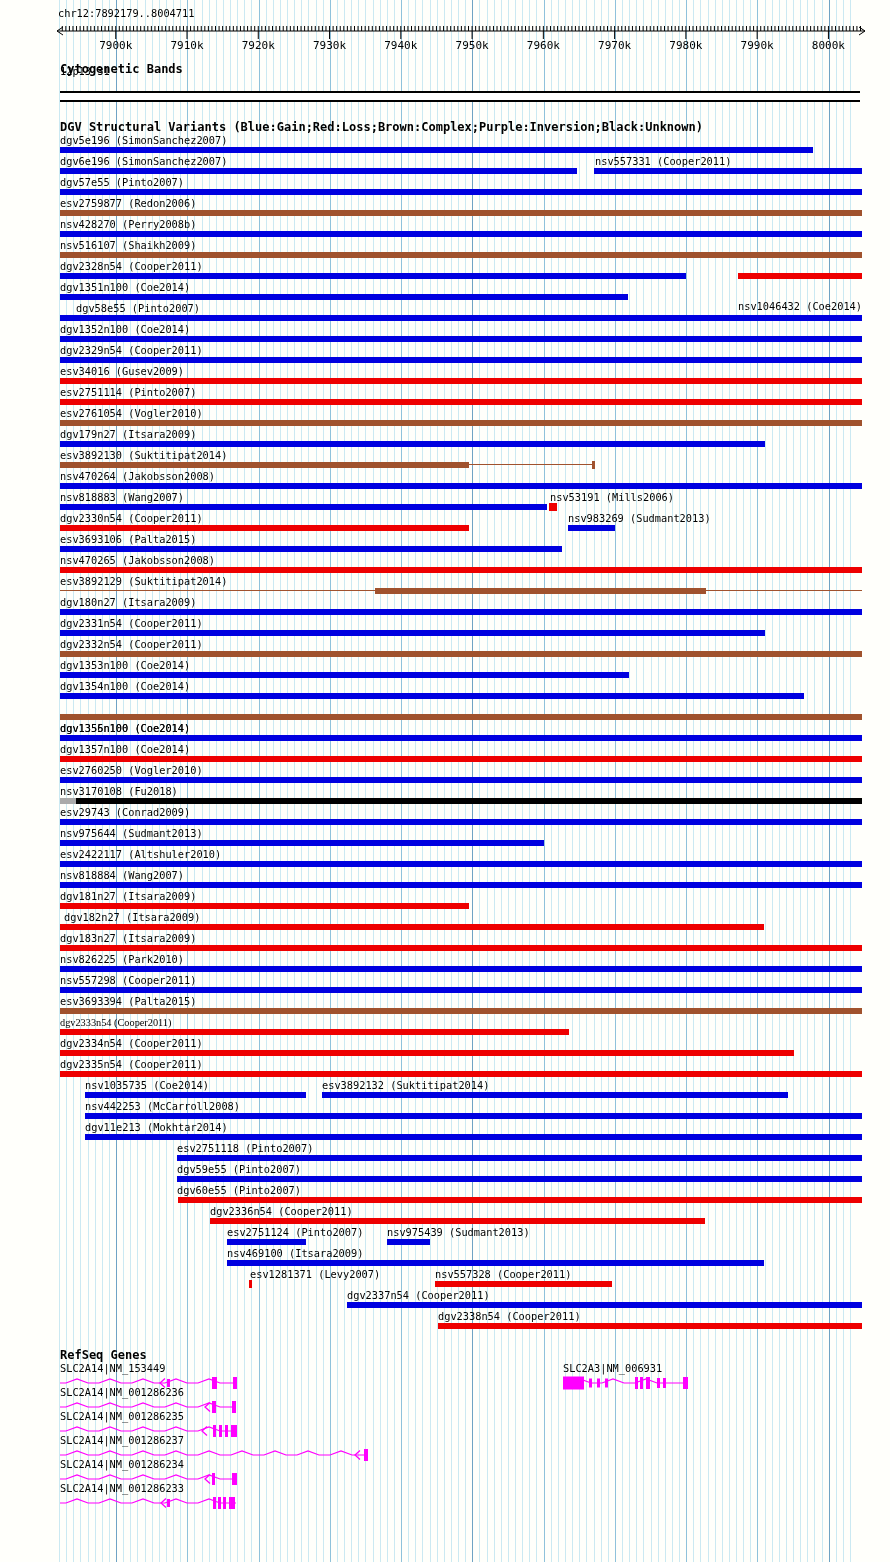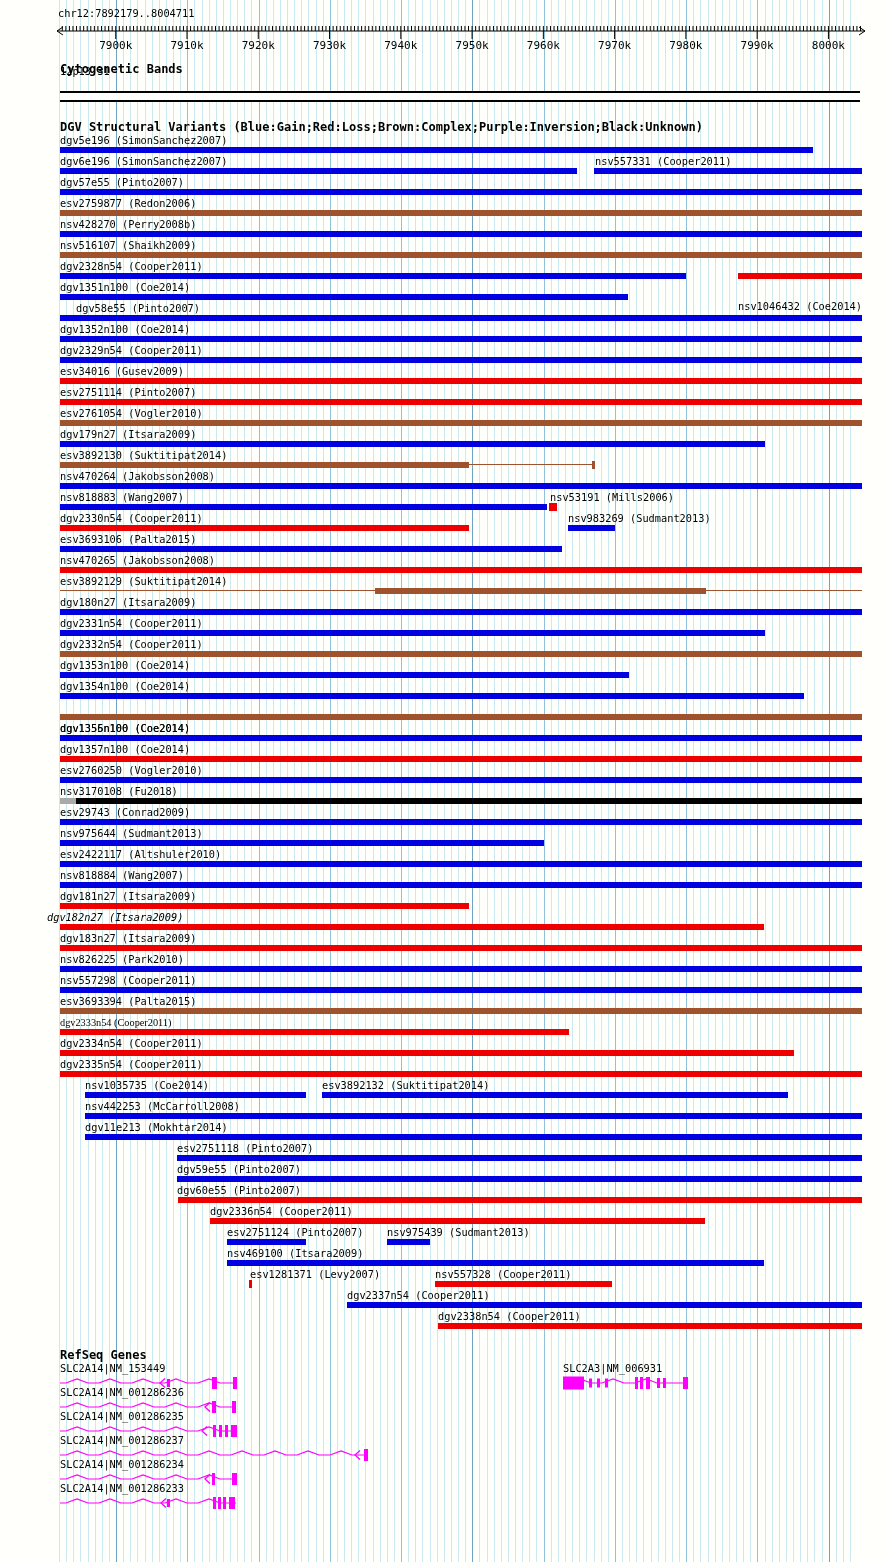--- a/index.html
+++ b/index.html
@@ -373,21 +373,21 @@
       <div class="lbl" style="left: 60px; top: 807px;">esv29743 (Conrad2009)</div>
       <div class="seg" style="left: 60px; width: 802px; background: rgb(0, 0, 224); top: 819px; height: 6px;"></div>
       <div class="lbl" style="left: 60px; top: 828px;">nsv975644 (Sudmant2013)</div>
       <div class="seg" style="left: 60px; width: 484px; background: rgb(0, 0, 224); top: 840px; height: 6px;"></div>
       <div class="lbl" style="left: 60px; top: 849px;">esv2422117 (Altshuler2010)</div>
       <div class="seg" style="left: 60px; width: 802px; background: rgb(0, 0, 224); top: 861px; height: 6px;"></div>
       <div class="lbl" style="left: 60px; top: 870px;">nsv818884 (Wang2007)</div>
       <div class="seg" style="left: 60px; width: 802px; background: rgb(0, 0, 224); top: 882px; height: 6px;"></div>
       <div class="lbl" style="left: 60px; top: 891px;">dgv181n27 (Itsara2009)</div>
       <div class="seg" style="left: 60px; width: 409px; background: rgb(238, 0, 0); top: 903px; height: 6px;"></div>
-      <div class="lbl" style="left: 47px; top: 912px; font-style: italic;">dgv182n27 (Itsara2009)</div>
+      <div class="lbl" style="left: 64px; top: 912px;">dgv182n27 (Itsara2009)</div>
       <div class="seg" style="left: 60px; width: 704px; background: rgb(238, 0, 0); top: 924px; height: 6px;"></div>
       <div class="lbl" style="left: 60px; top: 933px;">dgv183n27 (Itsara2009)</div>
       <div class="seg" style="left: 60px; width: 802px; background: rgb(238, 0, 0); top: 945px; height: 6px;"></div>
       <div class="lbl" style="left: 60px; top: 954px;">nsv826225 (Park2010)</div>
       <div class="seg" style="left: 60px; width: 802px; background: rgb(0, 0, 224); top: 966px; height: 6px;"></div>
       <div class="lbl" style="left: 60px; top: 975px;">nsv557298 (Cooper2011)</div>
       <div class="seg" style="left: 60px; width: 802px; background: rgb(0, 0, 224); top: 987px; height: 6px;"></div>
       <div class="lbl" style="left: 60px; top: 996px;">esv3693394 (Palta2015)</div>
       <div class="seg" style="left: 60px; width: 802px; background: rgb(160, 82, 45); top: 1008px; height: 6px;"></div>
       <div class="lbl" style="left: 60px; top: 1017px; font-family: Liberation Serif, serif;">dgv2333n54 (Cooper2011)</div>

